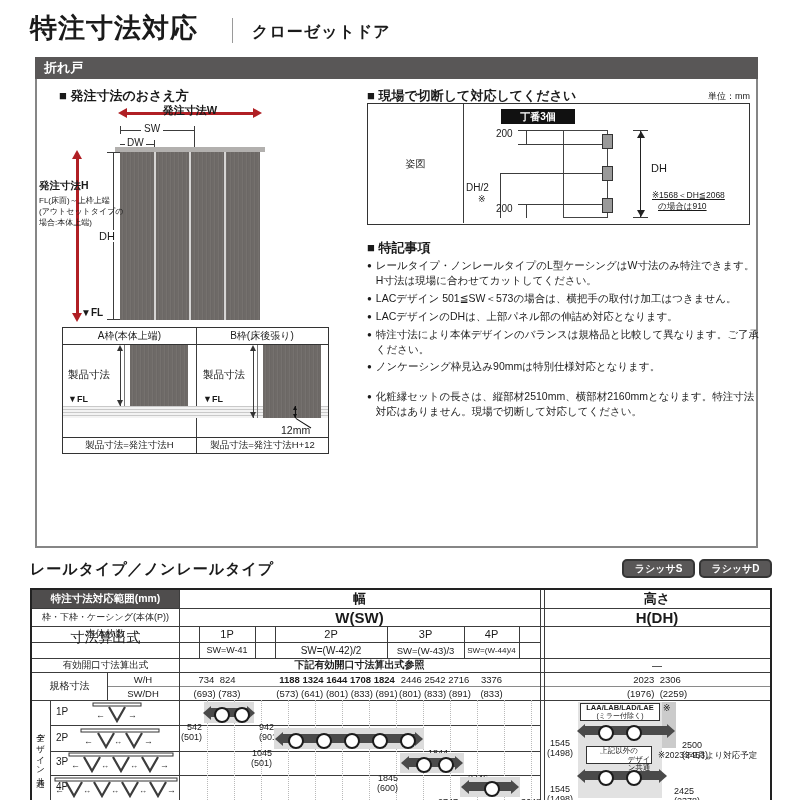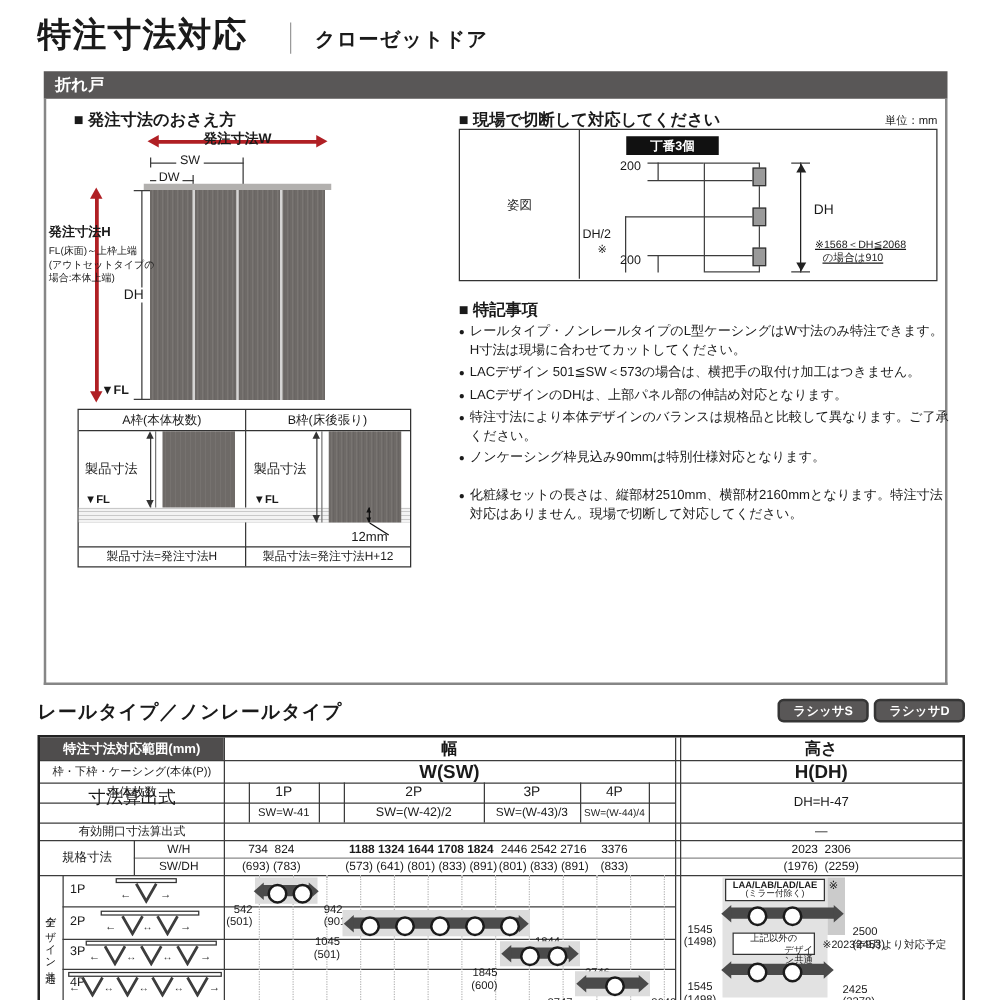--- a/index.html
+++ b/index.html
@@ -81,21 +81,21 @@
 
     <div class="vline" style="left:76px;top:73px;height:168px;"></div>
     <div class="hline" style="left:70px;top:73px;width:13px;"></div>
     <div class="hline" style="left:70px;top:240px;width:13px;"></div>
     <div class="abs" style="left:60px;top:151px;font-size:11px;background:#fff;padding:0 2px;z-index:2;">DH</div>
 
     <div class="abs" style="left:44px;top:228px;font-size:10px;font-weight:bold;z-index:2;">▼FL</div>
 
     <div class="abs" style="left:25px;top:248px;width:267px;height:127px;border:1px solid #333;box-sizing:border-box;">
 
-      <div class="cell" style="left:0;top:0;width:133px;height:17px;font-size:10px;border-bottom:1px solid #333;box-sizing:border-box;">A枠(本体枚数)</div>
+      <div class="cell" style="left:0;top:0;width:133px;height:17px;font-size:10px;border-bottom:1px solid #333;box-sizing:border-box;">A枠(本体上端)</div>
       <div class="cell" style="left:133px;top:0;width:132px;height:17px;font-size:10px;border-bottom:1px solid #333;box-sizing:border-box;">B枠(床後張り)</div>
       <div class="vline" style="left:133px;top:0;height:109px;"></div>
 
       <div class="abs hatch" style="left:0;top:78px;width:265px;height:12px;"></div>
 
       <div class="abs wood" style="left:67px;top:17px;width:58px;height:61px;"></div>
       <div class="abs" style="left:61px;top:17px;width:1px;height:61px;background:#777;"></div>
       <div class="vline" style="left:57px;top:20px;height:58px;"></div>
       <div class="tri" style="left:54px;top:17px;border-width:0 3.5px 6px 3.5px;border-color:transparent transparent #333 transparent;"></div>
       <div class="tri" style="left:54px;top:72px;border-width:6px 3.5px 0 3.5px;border-color:#333 transparent transparent transparent;"></div>
@@ -224,29 +224,29 @@
 
     <div class="cell" style="left:0;top:18px;width:147px;height:18px;font-size:9px;">枠・下枠・ケーシング(本体(P))</div>
     <div class="cell" style="left:147px;top:18px;width:361px;height:18px;font-size:15px;font-weight:bold;">W(SW)</div>
     <div class="cell" style="left:512px;top:18px;width:226px;height:18px;font-size:15px;font-weight:bold;">H(DH)</div>
 
     <div class="cell" style="left:0;top:36px;width:147px;height:16px;font-size:10px;">本体枚数</div>
     <div class="cell" style="left:167px;top:36px;width:56px;height:16px;font-size:11px;">1P</div>
     <div class="cell" style="left:243px;top:36px;width:112px;height:16px;font-size:11px;">2P</div>
     <div class="cell" style="left:355px;top:36px;width:77px;height:16px;font-size:11px;">3P</div>
     <div class="cell" style="left:432px;top:36px;width:55px;height:16px;font-size:11px;">4P</div>
-    <div class="cell" style="left:512px;top:36px;width:226px;height:32px;font-size:10.5px;">DH=H-47</div>
 
     <div class="cell" style="left:0;top:40px;width:147px;height:16px;font-size:14px;">寸法算出式</div>
     <div class="cell" style="left:167px;top:52px;width:56px;height:16px;font-size:9px;">SW=W-41</div>
     <div class="cell" style="left:243px;top:52px;width:112px;height:16px;font-size:10px;">SW=(W-42)/2</div>
     <div class="cell" style="left:355px;top:52px;width:77px;height:16px;font-size:9.5px;">SW=(W-43)/3</div>
     <div class="cell" style="left:432px;top:52px;width:55px;height:16px;font-size:8px;">SW=(W-44)/4</div>
 
     <div class="cell" style="left:0;top:68px;width:147px;height:14px;font-size:9.5px;">有効開口寸法算出式</div>
+    <div class="cell" style="left:147px;top:68px;width:361px;height:14px;font-size:10px;font-weight:bold;">下記有効開口寸法算出式参照</div>
     <div class="cell" style="left:512px;top:68px;width:226px;height:14px;font-size:10px;">—</div>
 
     <div class="cell" style="left:0;top:82px;width:75px;height:28px;font-size:10px;">規格寸法</div>
     <div class="cell" style="left:75px;top:82px;width:72px;height:14px;font-size:9.5px;">W/H</div>
     <div class="cell" style="left:75px;top:96px;width:72px;height:14px;font-size:9.5px;">SW/DH</div>
 
     <div class="cell pre" style="left:147px;top:82px;width:76px;height:14px;font-size:9.5px;">734  824</div>
     <div class="cell pre" style="left:235px;top:82px;width:140px;height:14px;font-size:9.5px;font-weight:bold;">1188 1324 1644 1708 1824</div>
     <div class="cell pre" style="left:355px;top:82px;width:96px;height:14px;font-size:9.5px;">2446 2542 2716</div>
     <div class="cell pre" style="left:432px;top:82px;width:55px;height:14px;font-size:9.5px;">3376</div>

